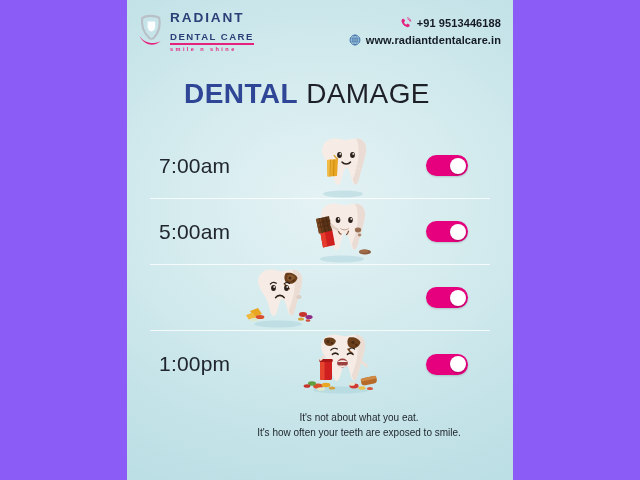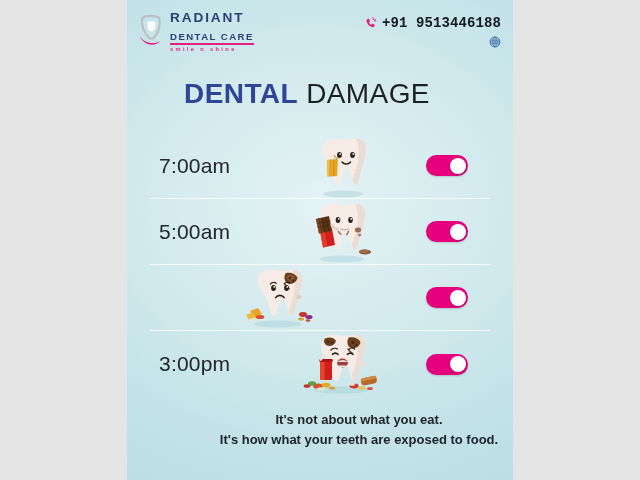--- a/index.html
+++ b/index.html
@@ -10,21 +10,21 @@
     height: 480px;
     overflow: hidden;
     background: #ffffff;
     font-family: "Liberation Sans", sans-serif;
   }
 
   #stage {
     position: relative;
     width: 640px;
     height: 480px;
-    background: #e5e5e5;
+    background: #8b5cf6;
   }
 
   
   #poster {
     position: absolute;
     left: 127px;
     top: 0;
     width: 386px;
     height: 480px;
     overflow: hidden;
@@ -99,22 +99,22 @@
     flex-direction: column;
     align-items: flex-end;
     gap: 5px;
   }
   .contact-row {
     display: flex;
     align-items: center;
     gap: 5px;
   }
   .contact-text {
-    font-family: Liberation Mono, monospace;
-    font-size: 14px;
+    font-family: Liberation Sans, sans-serif;
+    font-size: 11px;
     font-weight: 700;
     color: #141b24;
     letter-spacing: 0.1px;
     white-space: nowrap;
   }
   .c-icon { width: 12px; height: 12px; display: block; flex: 0 0 auto; }
 
   
   .title {
     position: absolute;
@@ -194,22 +194,22 @@
   }
 
   
   .caption {
     position: absolute;
     left: 0;
     top: 410px;
     width: 464px;
     text-align: center;
     font-family: "Liberation Sans", sans-serif;
-    font-size: 13px;
-    font-weight: 700;
+    font-size: 10px;
+    font-weight: 400;
     color: #1d232b;
     line-height: 1.5;
   }
   .caption span { display: block; white-space: nowrap; }
 
   
   .tooth-svg { display: block; position: absolute; left: 50%; transform: translateX(-50%); }
 </style>
 </head>
 <body>
@@ -243,20 +243,21 @@
             <path d="M10.1 1.0 C12.3 1.4 14.0 3.1 14.4 5.3" fill="none" stroke="#e5237e" stroke-width="1.1" stroke-linecap="round"></path>
           </svg>
           <span class="contact-text">+91 9513446188</span>
         </div>
         <div class="contact-row">
           <svg class="c-icon" viewBox="0 0 16 16" aria-hidden="true">
             <circle cx="8" cy="8" r="6.6" fill="none" stroke="#3a6ea8" stroke-width="1.2"></circle>
             <ellipse cx="8" cy="8" rx="2.9" ry="6.6" fill="none" stroke="#3a6ea8" stroke-width="1.1"></ellipse>
             <path d="M1.7 5.6 H14.3 M1.4 8 H14.6 M1.7 10.4 H14.3 M8 1.4 V14.6" stroke="#3a6ea8" stroke-width="1.05" fill="none"></path>
           </svg>
+          <span class="contact-text">www.radiantdentalcare.in</span>
         </div>
       </div>
     </div>
 
     <div class="title">
       <span class="t-bold">DENTAL</span><span>&nbsp;</span><span class="t-light">DAMAGE</span>
     </div>
 
     <div class="rows">
 
@@ -347,21 +348,21 @@
             <ellipse cx="67" cy="52" rx="3" ry="1.6" fill="#d4a03a"></ellipse>
             <ellipse cx="74" cy="53.5" rx="2.4" ry="1.3" fill="#cf4b3c"></ellipse>
           </svg>
         </div>
         <div class="row-toggle">
           <div class="switch" role="switch" aria-checked="true"></div>
         </div>
       </div>
 
       <div class="row">
-        <div class="row-time">3:00pm</div>
+        <div class="row-time">1:00pm</div>
         <div class="row-art">
           <svg class="tooth-svg" width="98" height="66" viewBox="0 0 98 66" style="top:1px" aria-hidden="true">
             <ellipse cx="49" cy="58" rx="28" ry="3.6" fill="#9fcdd6" opacity="0.42"></ellipse>
             <path d="M29 15 C29 6 36 2 43 2.6 C47 3 50 4.2 53 4.2 C56 4.2 59 3 63 2.8 C69 2.5 74 6.7 73 15.2 C72.2 22 70 28 68 35 C66.6 40 65.6 48 62.6 48.6 C59 49.3 58.6 41 56 34.6 C54.8 31.6 52.2 31.3 51 34.5 C48.6 41 48 49.6 44.4 48.9 C41.2 48.3 40.4 40 38.6 34.7 C36.4 28 29.8 22.5 29 15 Z" fill="#f6ece5"></path>
             <path d="M63 2.8 C69 2.5 74 6.7 73 15.2 C72.2 22 70 28 68 35 C66.6 40 65.6 48 62.6 48.6 C61.2 48.8 60.5 46.5 59.8 43 C63.5 35 66.5 23 65.5 12 C65.2 8 64.4 5 63 2.8 Z" fill="#e6d7cd" opacity="0.72"></path>
             <path d="M33 6.5 C37.5 4.6 42 5.4 44 9 C42.6 13.4 38 15.2 34.5 13.2 C31.8 11.6 31.2 8.2 33 6.5 Z" fill="#6b3f1c"></path>
             <circle cx="36" cy="9.6" r="1.5" fill="#4b2a12"></circle>
             <circle cx="40" cy="11.2" r="1.1" fill="#4b2a12"></circle>
             <path d="M57 5.5 C62 4.5 67 6.5 68.5 10.5 C67 15.5 62 17.5 58 15.5 C55 14 54.5 8 57 5.5 Z" fill="#6b3f1c"></path>
             <circle cx="61" cy="10.5" r="1.6" fill="#4b2a12"></circle>
@@ -395,17 +396,17 @@
         </div>
         <div class="row-toggle">
           <div class="switch" role="switch" aria-checked="true"></div>
         </div>
       </div>
 
     </div>
 
     <div class="caption">
       <span>It's not about what you eat.</span>
-      <span>It's how what your teeth are exposed to food.</span>
+      <span>It's how often your teeth are exposed to smile.</span>
     </div>
 
   </div>
 </div>
 
 </body></html>

